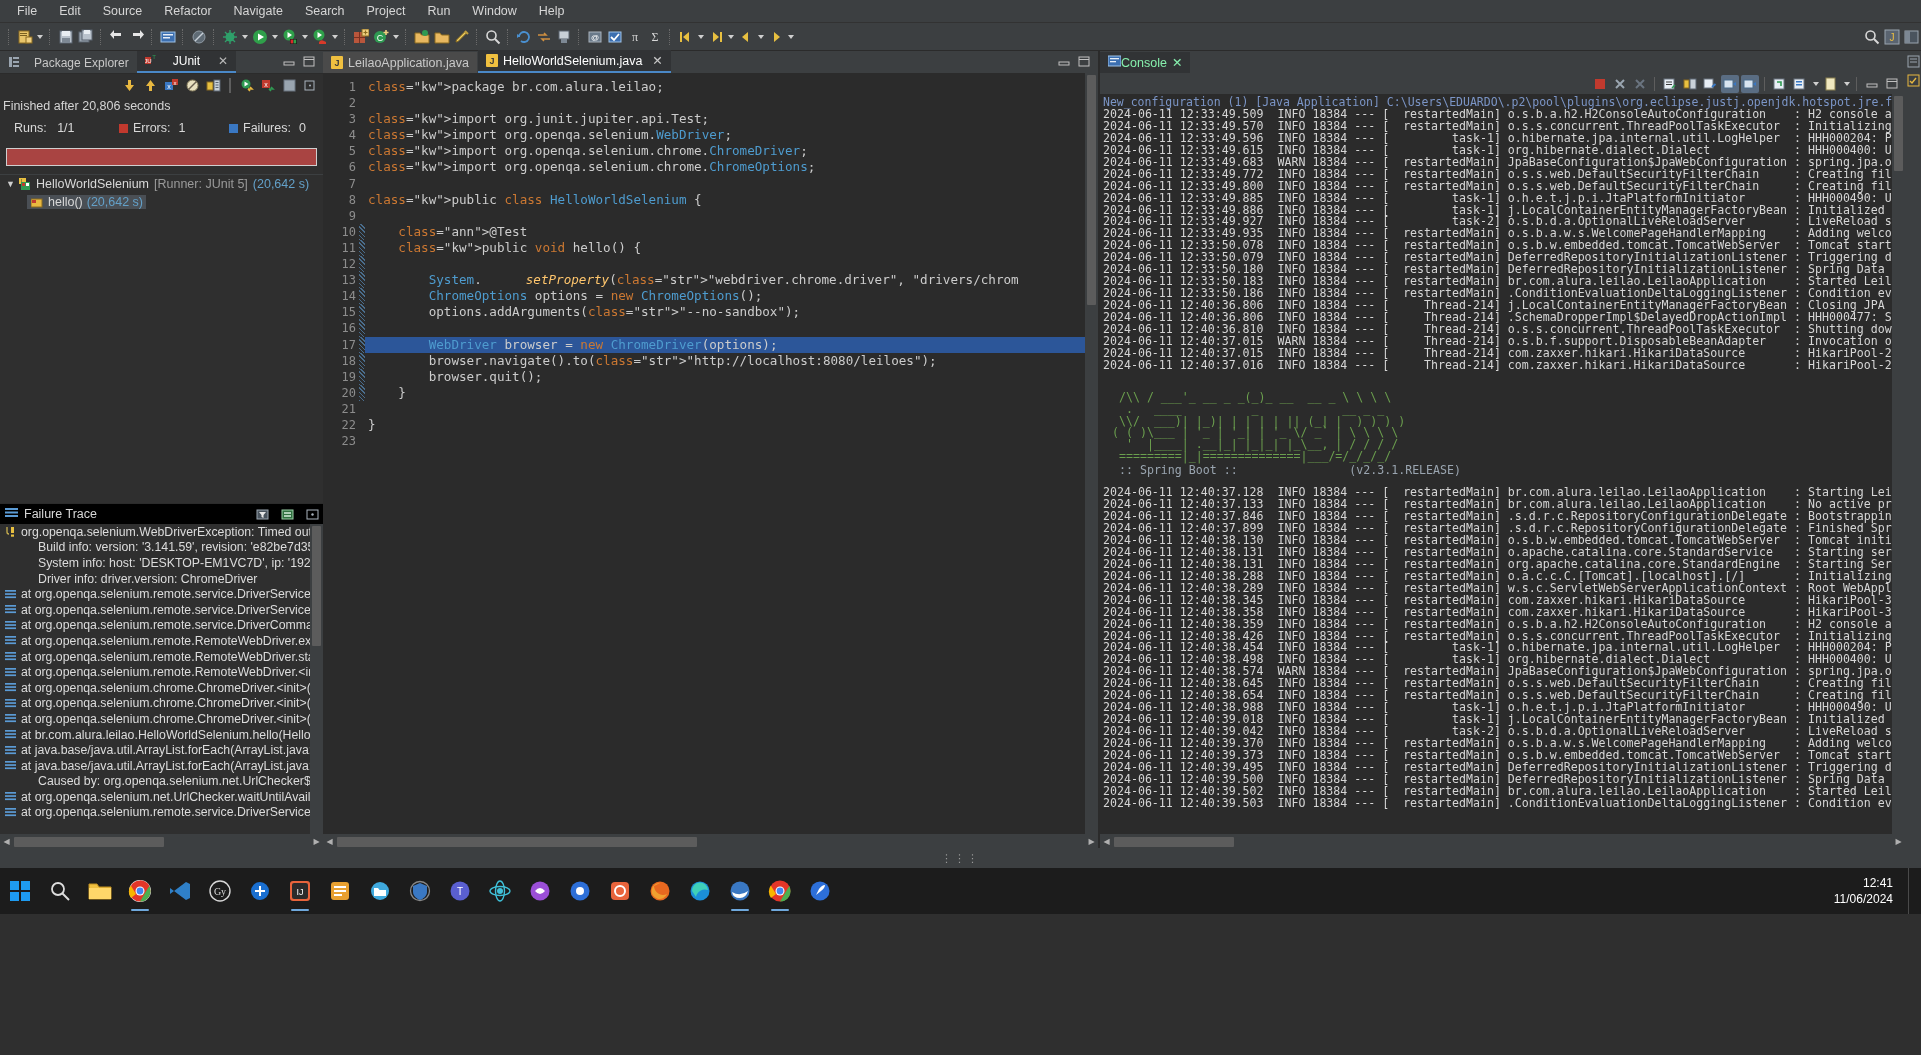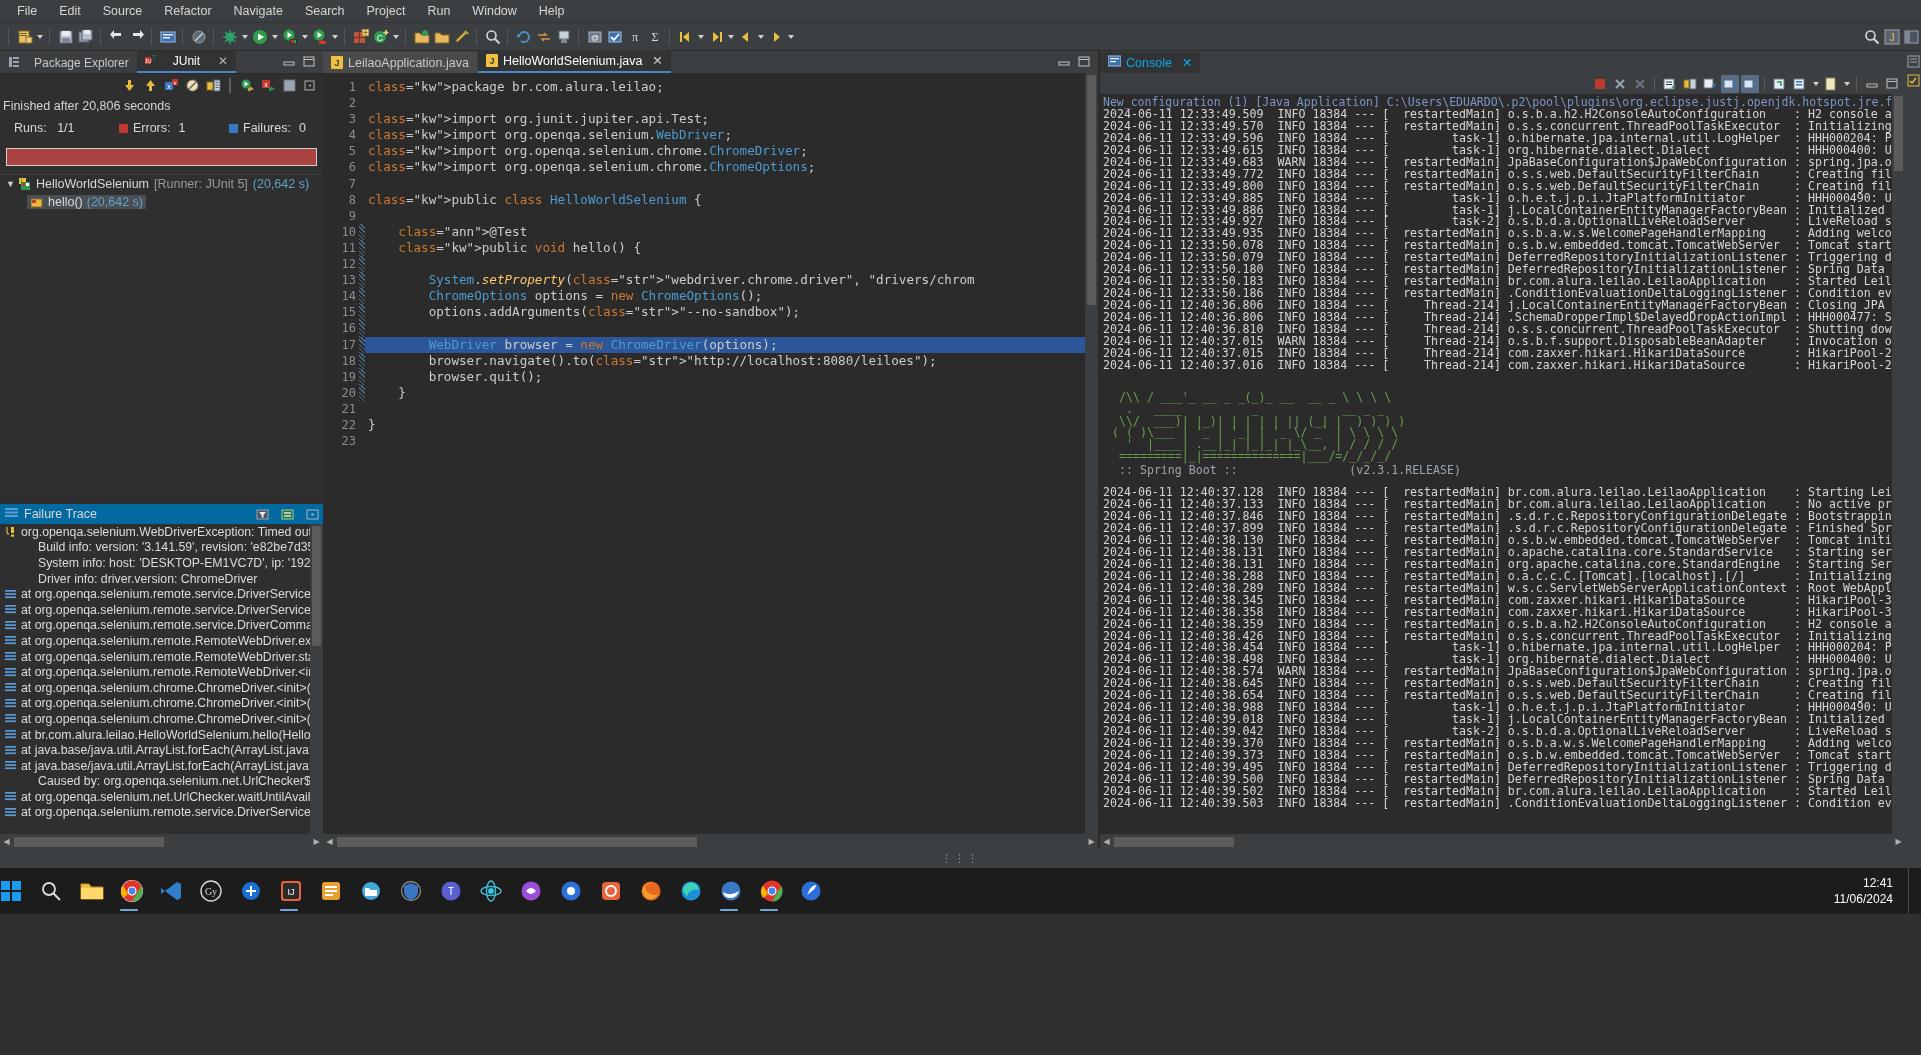--- a/index.html
+++ b/index.html
@@ -46,21 +46,21 @@
 
   .treebox{flex:1 1 auto;background:#2f2f2f;overflow:hidden;position:relative;border-top:1px solid #3c3f41;}
   .trow{display:flex;align-items:center;font-size:12.5px;padding:2px 0 2px 6px;white-space:nowrap;color:#d8d8d8;}
   .trow .arrow{width:12px;color:#cfcfcf;font-size:9px;}
   .trow .tico{width:14px;height:13px;margin-right:4px;display:inline-flex;align-items:center;justify-content:center;}
   .trow .dim{color:#9a9a9a;}
   .trow .tm{color:#63a0c8;}
   .trow.child{padding-left:27px;}
   .trow .sel-bg{background:#4a4f55;padding:0 3px;}
 
-  .failhdr{height:20px;background:#0369a1;display:flex;align-items:center;gap:6px;padding-left:5px;font-size:12.5px;color:#d8d8d8;border-top:1px solid #2b2b2b;}
+  .failhdr{height:20px;background:#000000;display:flex;align-items:center;gap:6px;padding-left:5px;font-size:12.5px;color:#d8d8d8;border-top:1px solid #2b2b2b;}
   .failhdr .spacer{flex:1 1 auto;}
   .failhdr .fbtn{width:17px;height:17px;display:inline-flex;align-items:center;justify-content:center;margin-right:2px;}
 
   .failbox{height:310px;background:#2f2f2f;overflow:hidden;position:relative;}
   .frow{display:flex;align-items:center;font-size:12.3px;color:#dcdcdc;white-space:nowrap;height:15.6px;padding-left:4px;font-family:"Liberation Sans",sans-serif;}
   .frow .ficon{width:13px;height:12px;margin-right:4px;flex:0 0 auto;display:inline-flex;align-items:center;justify-content:center;}
   .frow .findent{padding-left:17px;}
   .stacklines{display:inline-block;width:11px;height:9px;}
 
   
@@ -76,26 +76,26 @@
   .gutter div{height:16.1px;line-height:16.1px;padding-right:3px;}
   .mrkcol{width:6px;background:#2b2b2b;flex:0 0 auto;padding-top:6px;}
   .mrkcol div{height:16.1px;}
   .mrkcol div.hl{background:repeating-linear-gradient(45deg,#4a6d8c,#4a6d8c 1px,#2b2b2b 1px,#2b2b2b 3px);}
   .codetext{flex:1 1 auto;padding-top:6px;font-family:"DejaVu Sans Mono",monospace;font-size:12.6px;white-space:pre;overflow:hidden;position:relative;}
   .codetext .cl{height:16.1px;line-height:16.1px;padding-left:3px;}
   .codetext .cl.hl{background:#2c5699;}
   .kw{color:#cc7832;}
   .cls{color:#4e9ccf;}
   .mth{color:#ffc66d;}
-  .itl{font-style:italic;}
+  .itl{font-style:italic;margin-left:44px;}
 
   
   .consolecol{width:805px;display:flex;flex-direction:column;min-width:0;background:#3c3f41;border-left:2px solid #2b2b2b;}
   .ctabsrow{height:22px;display:flex;align-items:flex-end;background:#3c3f41;}
-  .ctab{height:21px;display:flex;align-items:center;gap:5px;padding:0 8px;font-size:12.5px;color:#0ea5e9;background:#313335;}
+  .ctab{height:21px;display:flex;align-items:center;padding:0 8px;font-size:12.5px;color:#86efac;background:#313335;}
   .ctab .x{margin-left:5px;}
   .ctoolbar{height:21px;background:#3c3f41;display:flex;align-items:center;justify-content:flex-end;gap:2px;padding-right:4px;}
   .cb{width:18px;height:18px;display:inline-flex;align-items:center;justify-content:center;border-radius:2px;}
   .cb.on{background:#5a6d83;}
   .cbsep{width:1px;height:14px;border-left:1px solid #5e5e5e;margin:0 3px;}
 
   .conbody{flex:1 1 auto;background:#2b2b2b;position:relative;overflow:hidden;}
   .conhdr{color:#7b95c6;font-family:"DejaVu Sans Mono",monospace;font-size:11.5px;white-space:pre;padding:1px 0 0 3px;}
   .conlines{font-family:"DejaVu Sans Mono",monospace;font-size:11.6px;white-space:pre;color:#d6d6d6;padding-left:3px;}
   .conlines div{height:11.95px;line-height:11.95px;}
@@ -109,21 +109,21 @@
   .hscroll .ar{width:13px;height:13px;display:flex;align-items:center;justify-content:center;color:#b0b0b0;font-size:8px;}
   .vscroll{position:absolute;right:0;top:0;bottom:0;width:13px;background:#3c3f41;}
   .vscroll .thumb{position:absolute;left:2px;right:2px;background:#5c5c5c;border-radius:1px;}
 
   
   .rightstrip{width:16px;background:#3c3f41;flex:0 0 auto;display:flex;flex-direction:column;align-items:center;padding-top:4px;gap:6px;}
   .rs{width:13px;height:13px;}
 
   
   .taskbar{height:46px;background:#1c1c1c;display:flex;align-items:center;flex:0 0 auto;position:relative;}
-  .tbicon{width:40px;height:44px;display:inline-flex;align-items:center;position:relative;}
+  .tbicon{width:40px;height:44px;display:inline-flex;align-items:center;justify-content:center;position:relative;}
   .tbicon .under{position:absolute;bottom:2px;width:18px;height:2px;background:#6fa8dc;border-radius:1px;}
   .clock{position:absolute;right:28px;top:0;height:46px;display:flex;flex-direction:column;align-items:flex-end;justify-content:center;color:#ffffff;font-size:12px;line-height:16px;}
   .shownotif{position:absolute;right:4px;top:0;height:46px;width:8px;border-left:1px solid #4a4a4a;}
   .statusline{height:20px;background:#3c3f41;display:flex;align-items:center;justify-content:center;color:#bbb;font-size:11px;flex:0 0 auto;position:relative;}
   .statusline .dots{position:absolute;left:50%;transform:translateX(-50%);letter-spacing:2px;color:#9a9a9a;}
 </style>
 </head>
 <body>
 
 <div class="app">

